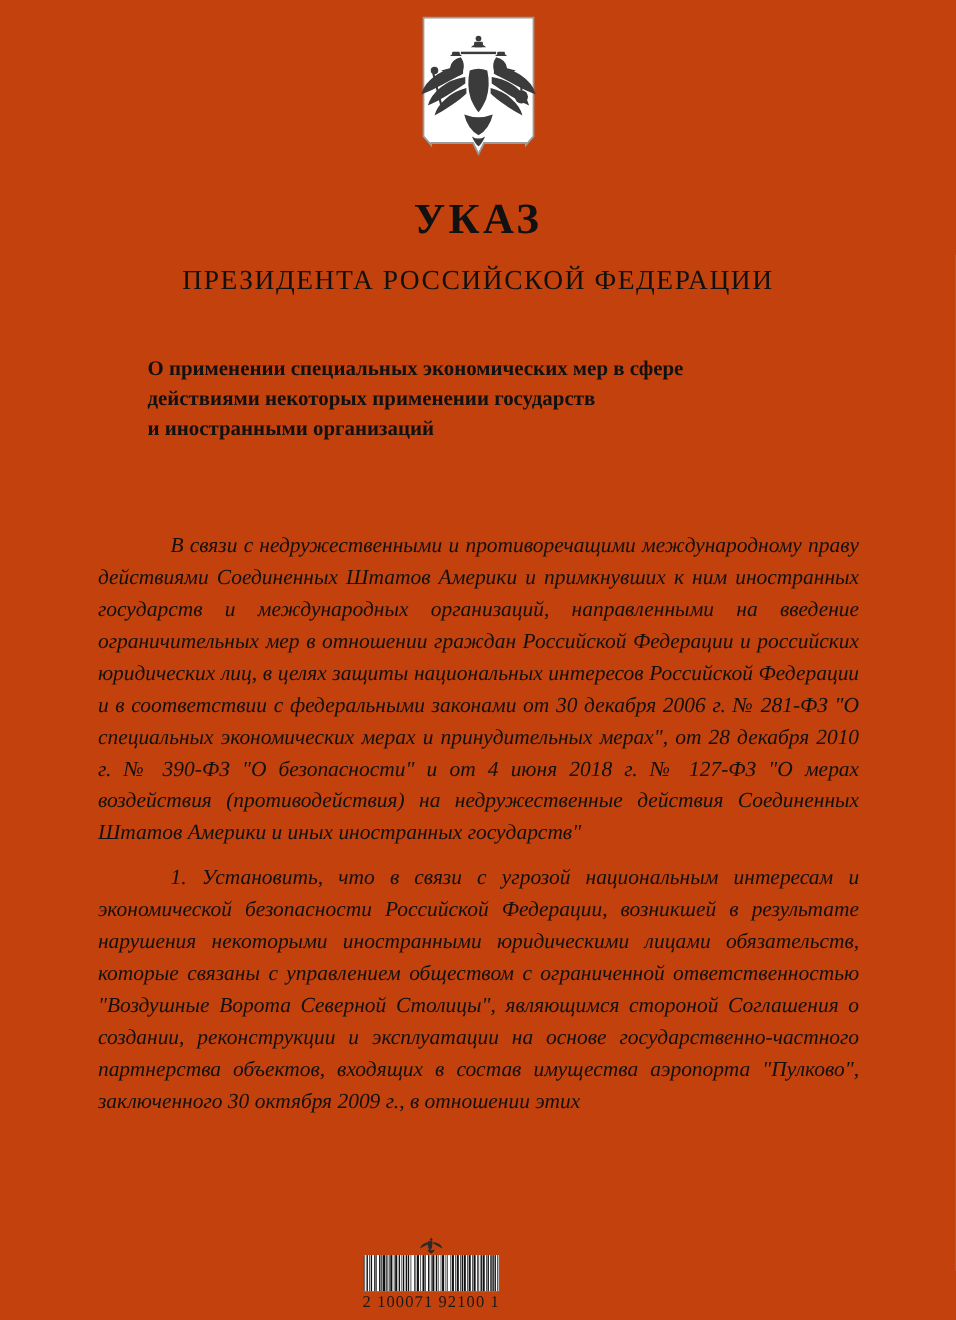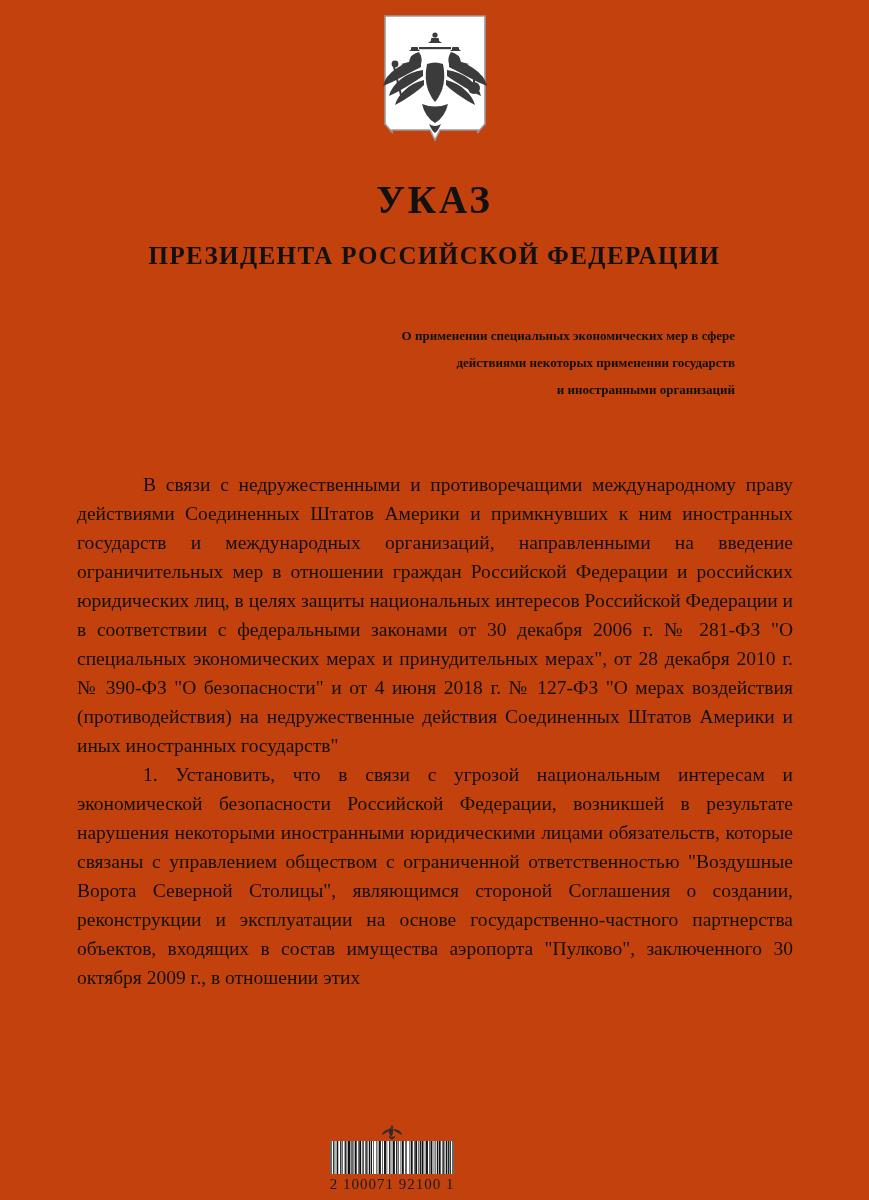--- a/index.html
+++ b/index.html
@@ -48,52 +48,53 @@
   .doc-title {
     font-size: 39px;
     line-height: 44px;
     font-weight: 700;
     letter-spacing: 3px;
     margin: 0;
   }
   .doc-subtitle {
     font-size: 25px;
     line-height: 30px;
-    font-weight: 700;
+    font-weight: 400;
     letter-spacing: 1.4px;
     margin: 19px 0 0 0;
   }
 
   
   .decree-heading {
     position: absolute;
     top: 322px;
     left: 134px;
     width: 601px;
-    text-align: right;
-    font-size: 13px;
+    text-align: left;
+    font-size: 19px;
     line-height: 27px;
     font-weight: 700;
   }
   .decree-heading .hline { display: block; }
 
   
   .body-text {
     position: absolute;
     top: 470px;
     left: 77px;
     width: 716px;
     font-size: 19.5px;
     line-height: 29px;
   }
   .body-text p {
-    margin: 0;
+    margin: 12px;
     text-align: justify;
     text-justify: inter-word;
     text-indent: 66px;
+    font-style: italic;
   }
   .body-text p.no-indent { text-indent: 0; }
   .body-text p:last-child { text-align: justify; }
   .spaced-word {
     letter-spacing: 5px;
   }
 
   
   .barcode-block {
     position: absolute;

